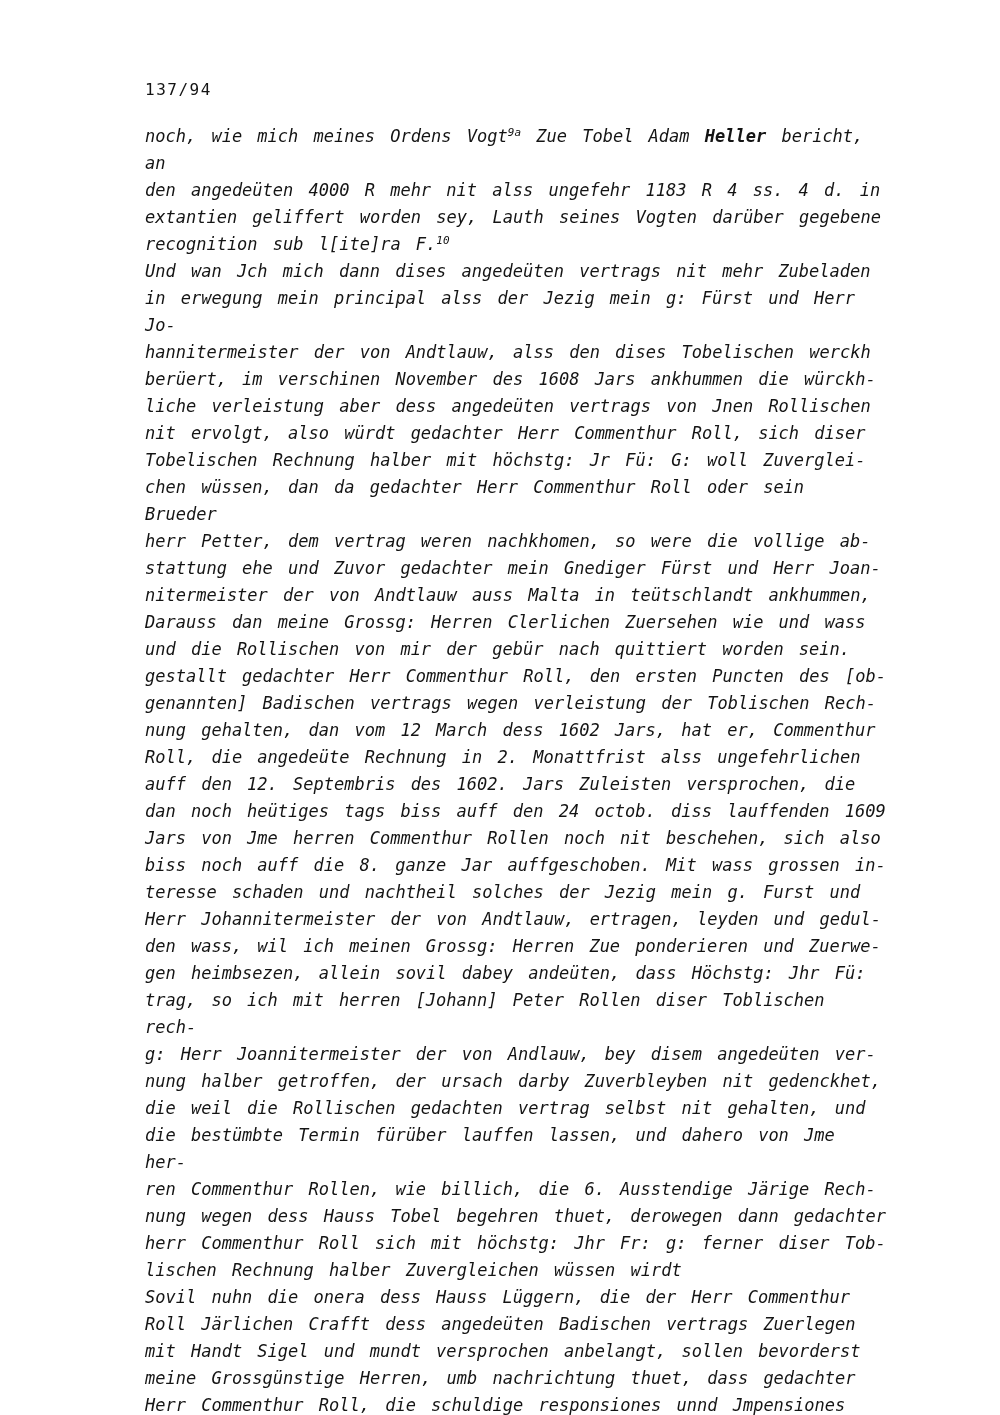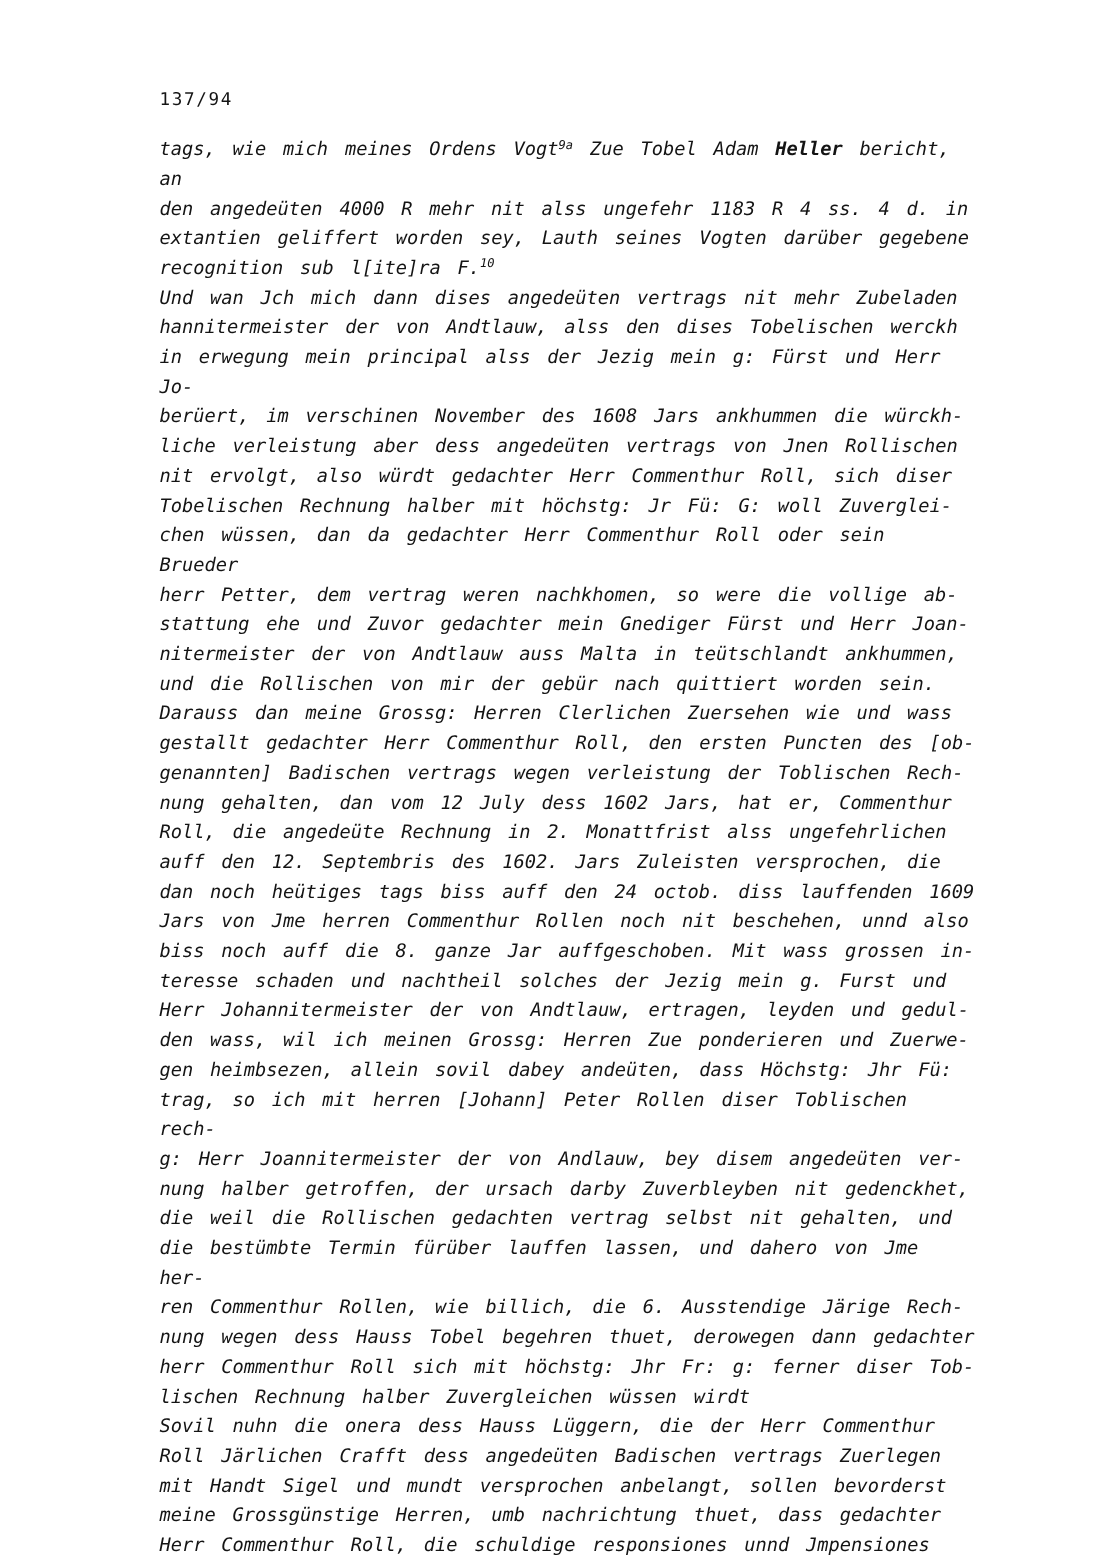--- a/index.html
+++ b/index.html
@@ -38,44 +38,44 @@
     line-height: 0;
     vertical-align: 6px;
   }
 </style>
 </head>
 <body>
 
 <div class="page">
   <div class="page-number">137/94</div>
   <div class="document-body">
-      <div class="line"><span>tags, wie mich meines Ordens Vogt</span><sup>9a</sup><span> Zue Tobel Adam </span><span class="bold">Heller</span><span> bericht, an</span></div>
+      <div class="line"><span>noch, wie mich meines Ordens Vogt</span><sup>9a</sup><span> Zue Tobel Adam </span><span class="bold">Heller</span><span> bericht, an</span></div>
       <div class="line"><span>den angedeüten 4000 R mehr nit alss ungefehr 1183 R 4 ss. 4 d. in</span></div>
       <div class="line"><span>extantien geliffert worden sey, Lauth seines Vogten darüber gegebene</span></div>
       <div class="line"><span>recognition sub l[ite]ra F.</span><sup>10</sup></div>
       <div class="line"><span>Und wan Jch mich dann dises angedeüten vertrags nit mehr Zubeladen</span></div>
+      <div class="line"><span>in erwegung mein principal alss der Jezig mein g: Fürst und Herr Jo-</span></div>
       <div class="line"><span>hannitermeister der von Andtlauw, alss den dises Tobelischen werckh</span></div>
-      <div class="line"><span>in erwegung mein principal alss der Jezig mein g: Fürst und Herr Jo-</span></div>
       <div class="line"><span>berüert, im verschinen November des 1608 Jars ankhummen die würckh-</span></div>
       <div class="line"><span>liche verleistung aber dess angedeüten vertrags von Jnen Rollischen</span></div>
       <div class="line"><span>nit ervolgt, also würdt gedachter Herr Commenthur Roll, sich diser</span></div>
       <div class="line"><span>Tobelischen Rechnung halber mit höchstg: Jr Fü: G: woll Zuverglei-</span></div>
       <div class="line"><span>chen wüssen, dan da gedachter Herr Commenthur Roll oder sein Brueder</span></div>
       <div class="line"><span>herr Petter, dem vertrag weren nachkhomen, so were die vollige ab-</span></div>
       <div class="line"><span>stattung ehe und Zuvor gedachter mein Gnediger Fürst und Herr Joan-</span></div>
       <div class="line"><span>nitermeister der von Andtlauw auss Malta in teütschlandt ankhummen,</span></div>
+      <div class="line"><span>Darauss dan meine Grossg: Herren Clerlichen Zuersehen wie und wass</span></div>
       <div class="line"><span>und die Rollischen von mir der gebür nach quittiert worden sein.</span></div>
-      <div class="line"><span>Darauss dan meine Grossg: Herren Clerlichen Zuersehen wie und wass</span></div>
       <div class="line"><span>gestallt gedachter Herr Commenthur Roll, den ersten Puncten des [ob-</span></div>
       <div class="line"><span>genannten] Badischen vertrags wegen verleistung der Toblischen Rech-</span></div>
-      <div class="line"><span>nung gehalten, dan vom 12 July dess 1602 Jars, hat er, Commenthur</span></div>
+      <div class="line"><span>nung gehalten, dan vom 12 March dess 1602 Jars, hat er, Commenthur</span></div>
       <div class="line"><span>Roll, die angedeüte Rechnung in 2. Monattfrist alss ungefehrlichen</span></div>
       <div class="line"><span>auff den 12. Septembris des 1602. Jars Zuleisten versprochen, die</span></div>
       <div class="line"><span>dan noch heütiges tags biss auff den 24 octob. diss lauffenden 1609</span></div>
-      <div class="line"><span>Jars von Jme herren Commenthur Rollen noch nit beschehen, unnd also</span></div>
+      <div class="line"><span>Jars von Jme herren Commenthur Rollen noch nit beschehen, sich also</span></div>
       <div class="line"><span>biss noch auff die 8. ganze Jar auffgeschoben. Mit wass grossen in-</span></div>
       <div class="line"><span>teresse schaden und nachtheil solches der Jezig mein g. Furst und</span></div>
       <div class="line"><span>Herr Johannitermeister der von Andtlauw, ertragen, leyden und gedul-</span></div>
       <div class="line"><span>den wass, wil ich meinen Grossg: Herren Zue ponderieren und Zuerwe-</span></div>
       <div class="line"><span>gen heimbsezen, allein sovil dabey andeüten, dass Höchstg: Jhr Fü:</span></div>
       <div class="line"><span>trag, so ich mit herren [Johann] Peter Rollen diser Toblischen rech-</span></div>
       <div class="line"><span>g: Herr Joannitermeister der von Andlauw, bey disem angedeüten ver-</span></div>
       <div class="line"><span>nung halber getroffen, der ursach darby Zuverbleyben nit gedenckhet,</span></div>
       <div class="line"><span>die weil die Rollischen gedachten vertrag selbst nit gehalten, und</span></div>
       <div class="line"><span>die bestümbte Termin fürüber lauffen lassen, und dahero von Jme her-</span></div>

